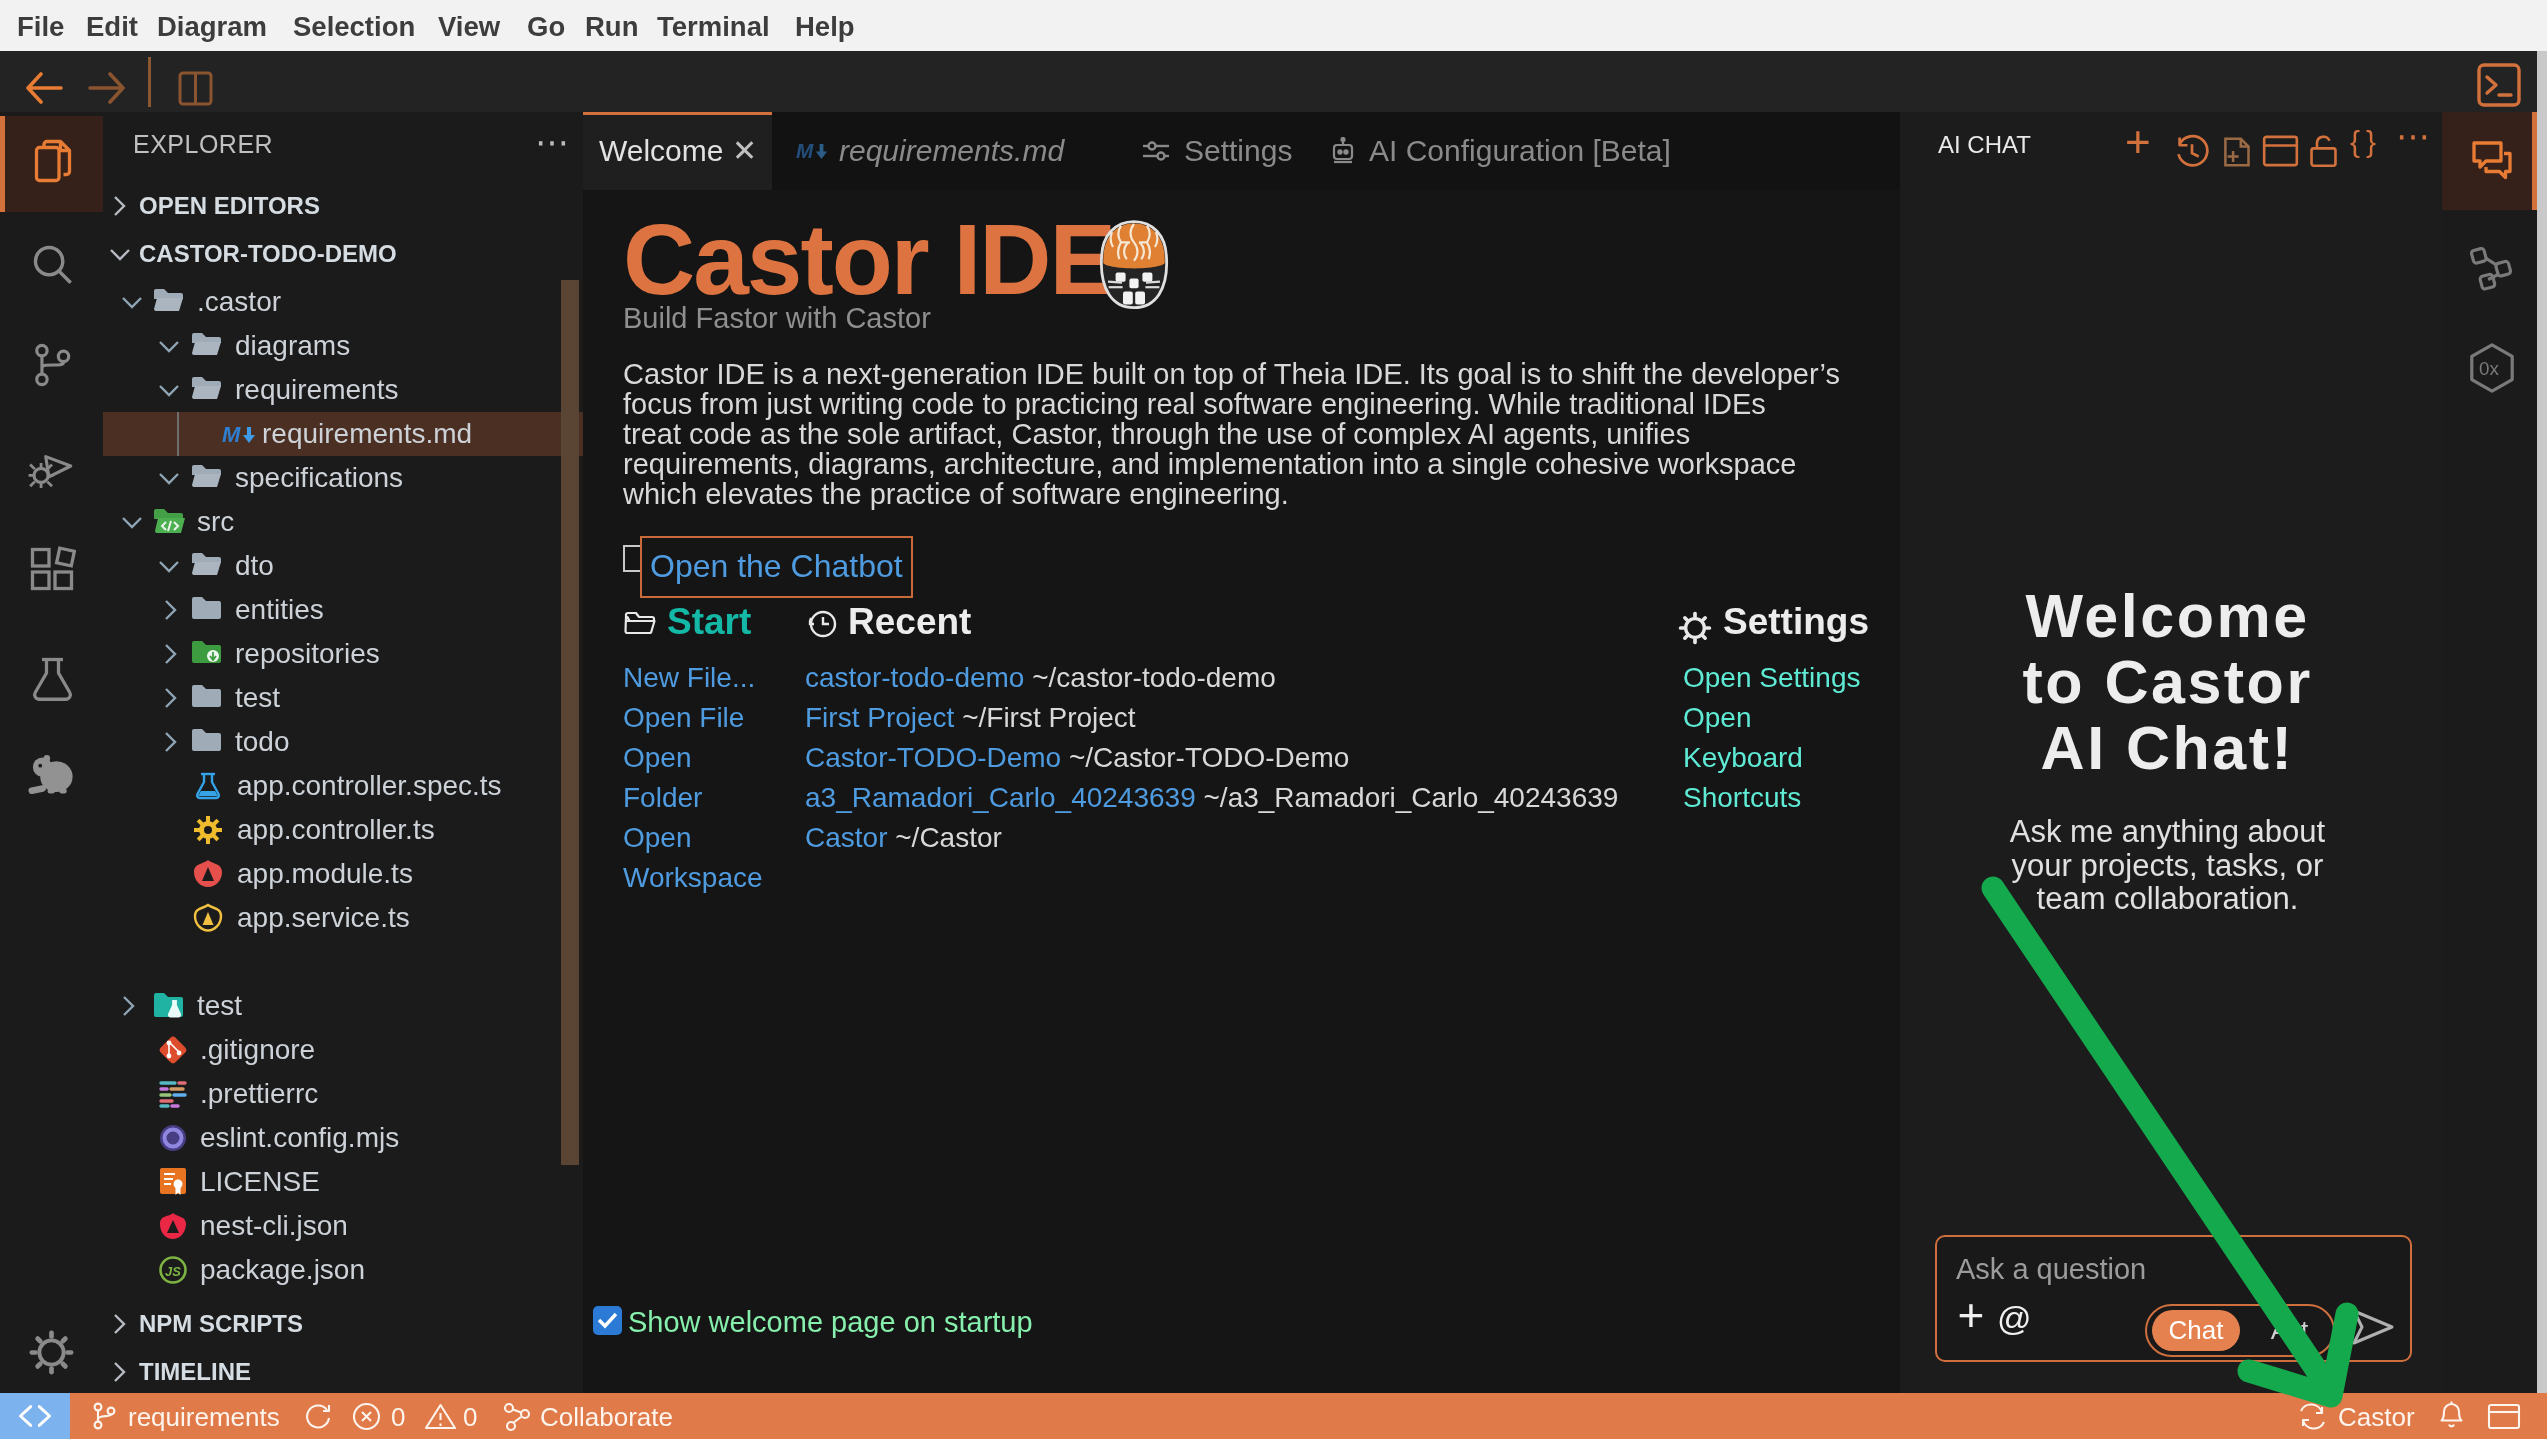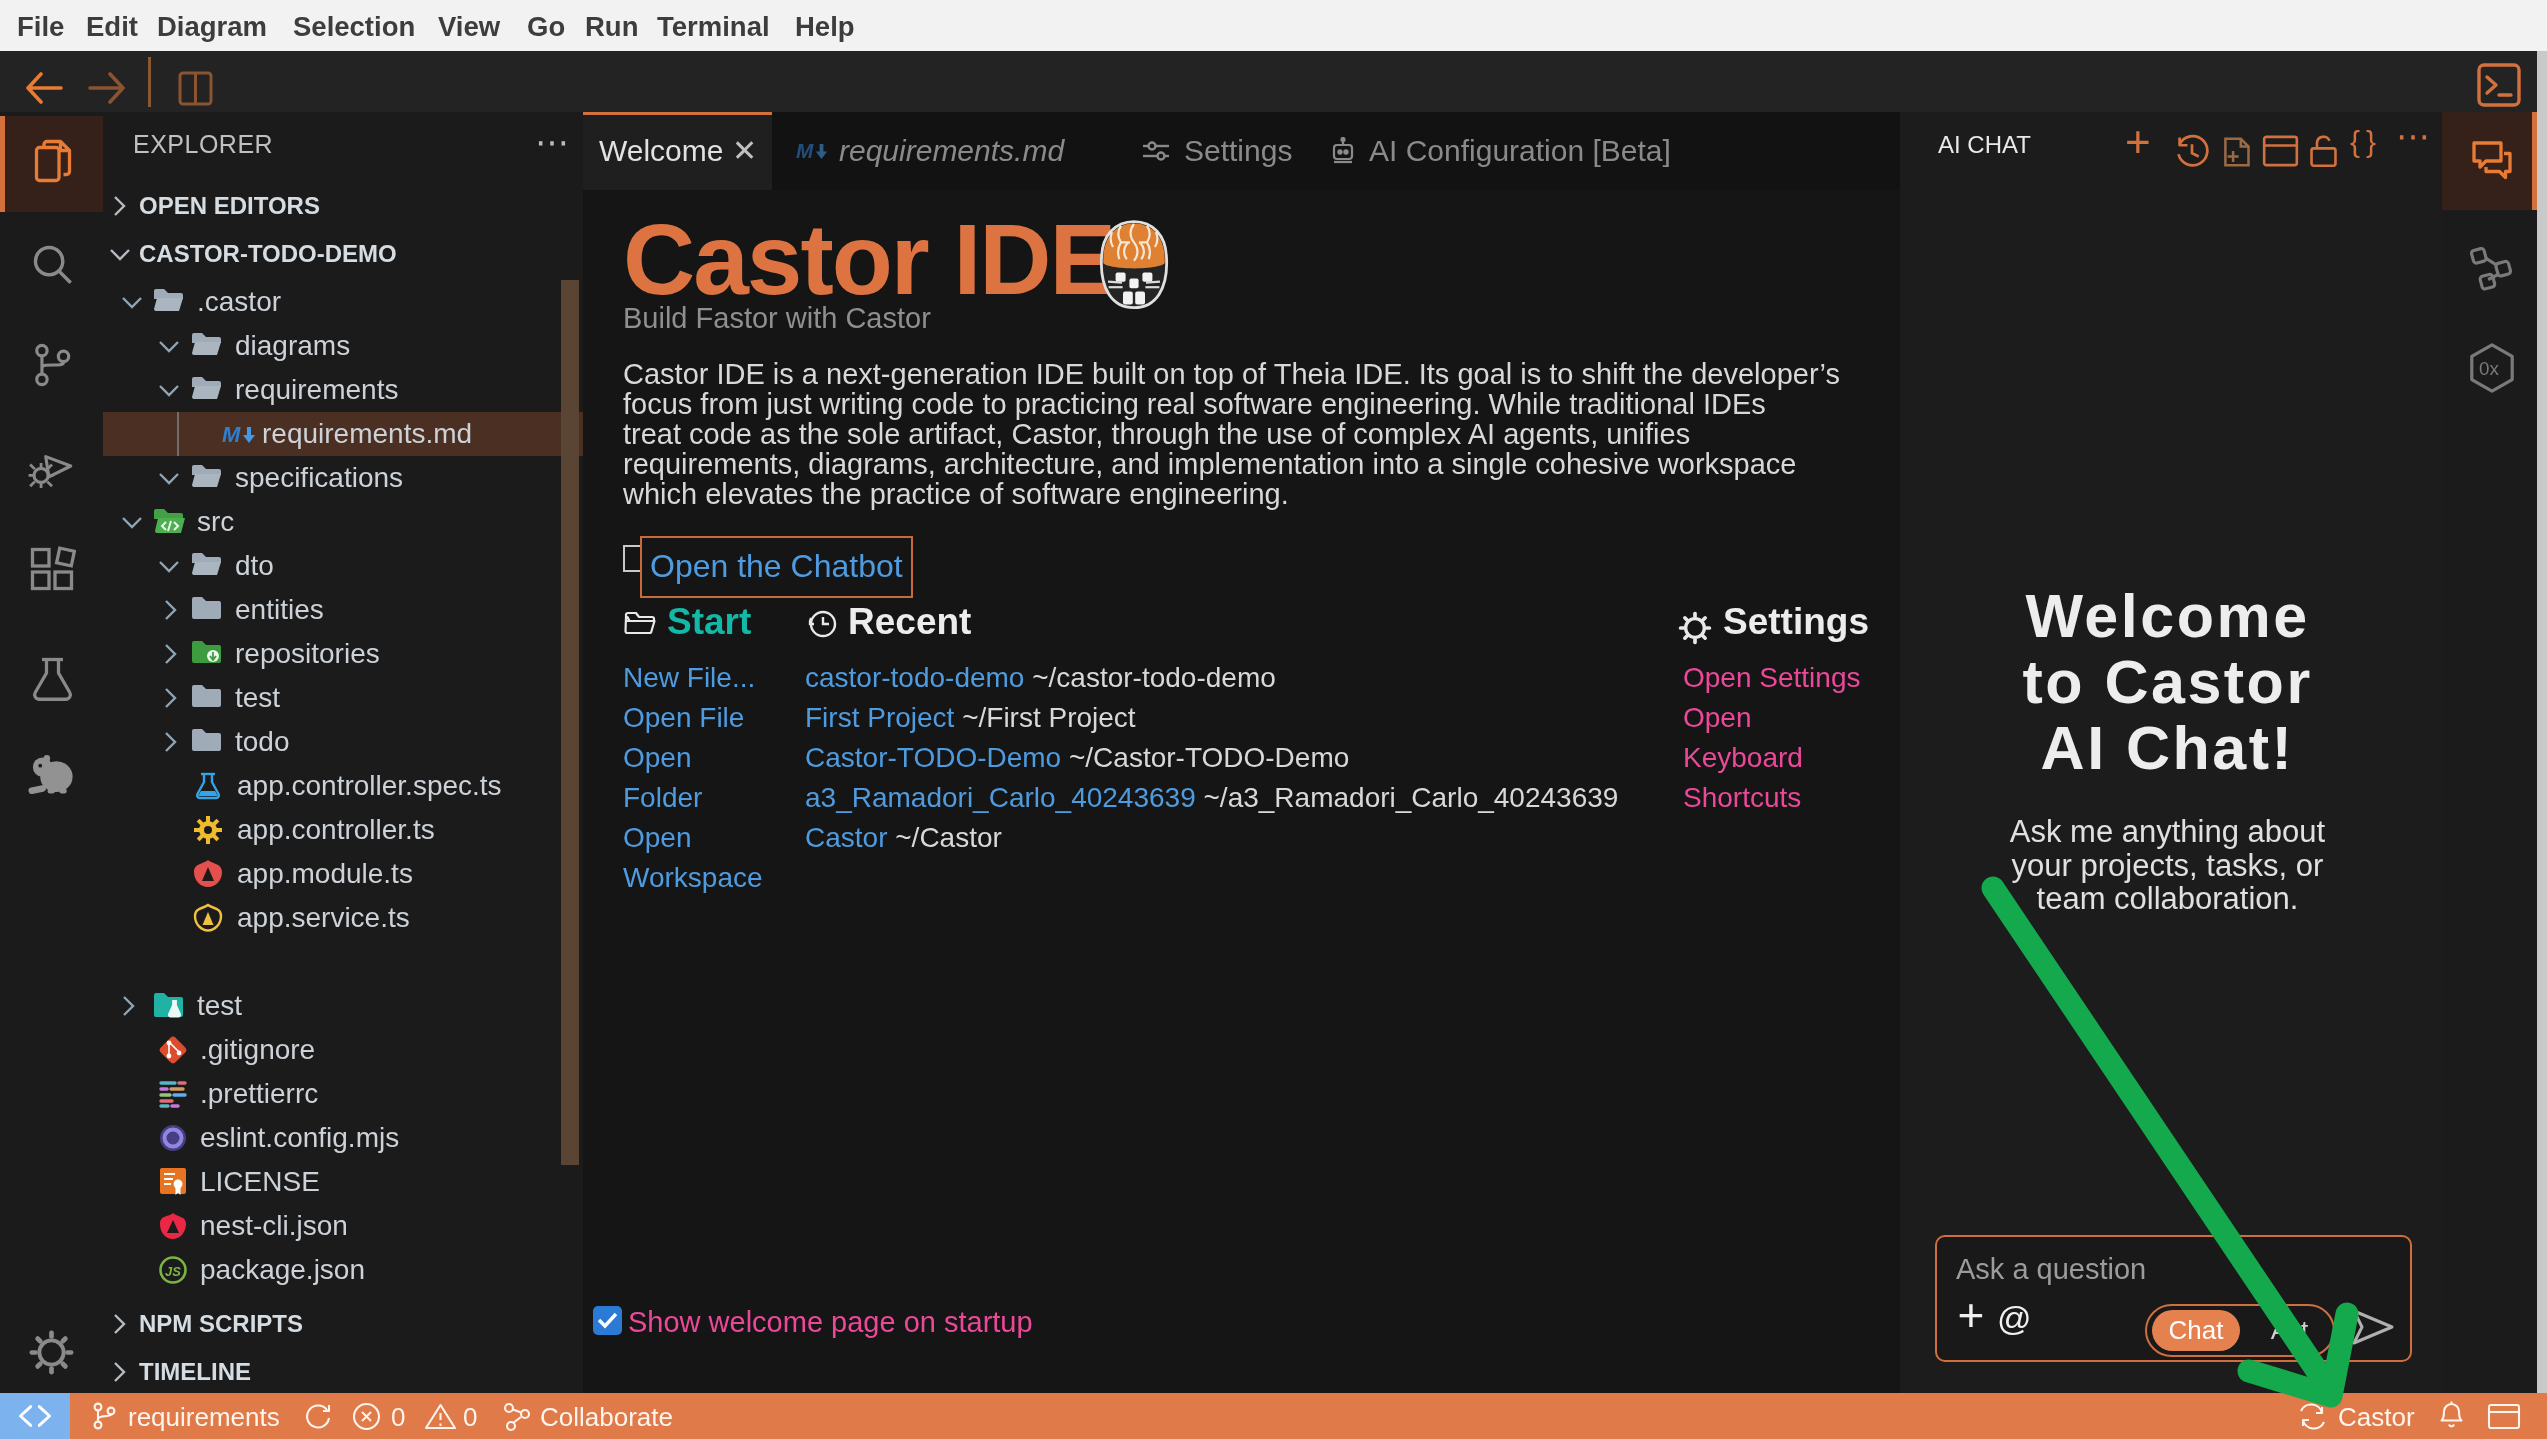--- a/index.html
+++ b/index.html
@@ -541,26 +541,26 @@
               <rect x="0.6" y="10.7" width="4.6" height="2.6" rx="1.2"></rect>
               <rect x="18.8" y="10.7" width="4.6" height="2.6" rx="1.2"></rect>
             </g>
           </g>
           <circle cx="12" cy="12" r="2.8" fill="#151515"></circle>
         </svg>
       </i>
     <div class="a" style="left:1140px;top:489px;font-size:37px;font-weight:bold;color:#ececec">Settings</div>
     <div class="a" style="left:40px;top:546px;font-size:28px;line-height:40px;color:#4f9be0">New File...<br>Open File<br>Open<br>Folder<br>Open<br>Workspace</div>
     <div class="a" style="left:222px;top:546px;font-size:28px;line-height:40px;white-space:nowrap"><span class="blue">castor-todo-demo</span> <span style="color:#d8d8d8">~/castor-todo-demo</span><br><span class="blue">First Project</span> <span style="color:#d8d8d8">~/First Project</span><br><span class="blue">Castor-TODO-Demo</span> <span style="color:#d8d8d8">~/Castor-TODO-Demo</span><br><span class="blue">a3_Ramadori_Carlo_40243639</span> <span style="color:#d8d8d8">~/a3_Ramadori_Carlo_40243639</span><br><span class="blue">Castor</span> <span style="color:#d8d8d8">~/Castor</span></div>
-    <div class="a" style="left:1100px;top:546px;font-size:28px;line-height:40px;color:#ec4899">Open Settings<br>Open<br>Keyboard<br>Shortcuts</div>
+    <div class="a" style="left:1100px;top:546px;font-size:28px;line-height:40px;color:#5eead4">Open Settings<br>Open<br>Keyboard<br>Shortcuts</div>
     <div class="a" style="left:10px;top:1194px;width:29px;height:29px;background:#2b7bd6;border-radius:5px"></div>
     <svg class="a" style="left:14px;top:1200px" width="21" height="17" viewBox="0 0 21 17">
         <polyline points="2,8 8,14 19,2" stroke="#fff" stroke-width="3.4" fill="none"></polyline>
       </svg>
-    <div class="a" style="left:45px;top:1194px;font-size:29px;color:#ec4899">Show welcome page on startup</div>
+    <div class="a" style="left:45px;top:1194px;font-size:29px;color:#86efac">Show welcome page on startup</div>
   </div>
   <div class="a" id="rpanel">
     <div class="a" style="left:38px;top:11px;height:44px;line-height:44px;font-size:24px;color:#e8e8e8">AI CHAT</div>
     <div class="a" style="left:225px;top:8px;height:44px;line-height:44px;font-size:44px;font-weight:300;color:#d3713d">+</div>
     <svg class="a" style="left:274px;top:22px" width="36" height="36" viewBox="0 0 32 32">
         <g stroke="#d3713d" stroke-width="2.4" fill="none">
           <path d="M5,9 a13,13 0 1 1 -1,9"></path>
           <path d="M5,3 v7 h7" stroke-linejoin="round"></path>
           <path d="M16,9 v8 l6,3"></path>
         </g>

